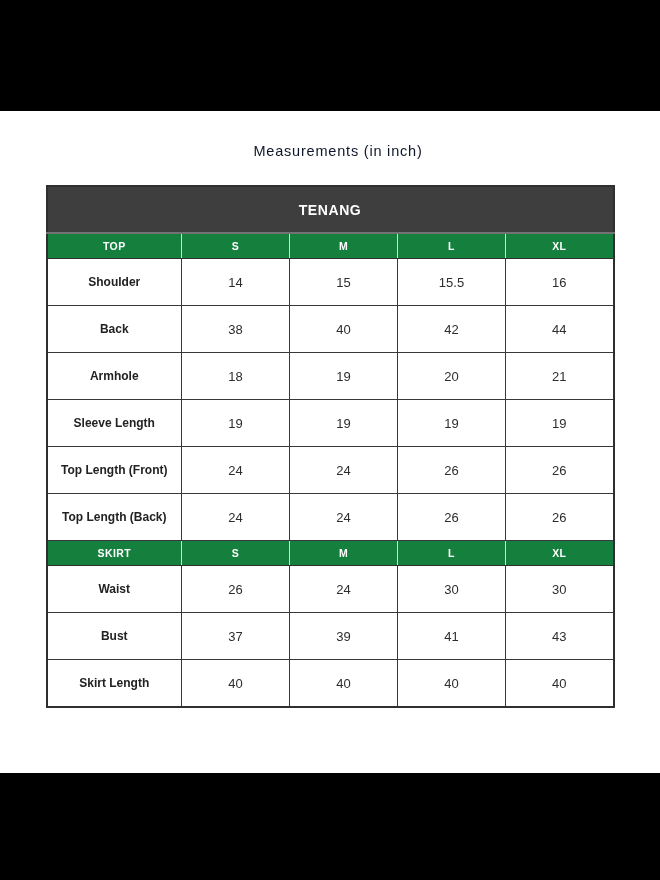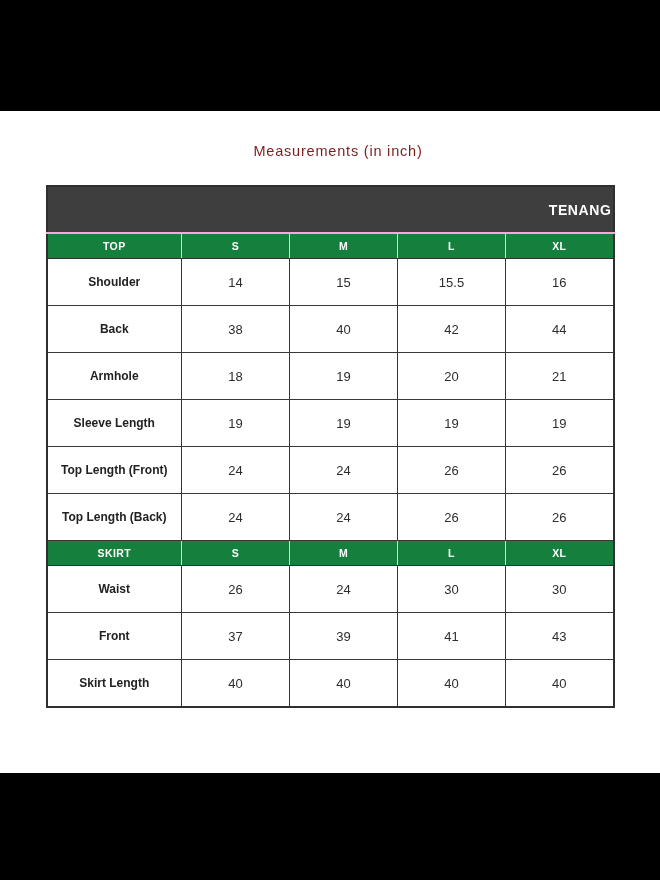--- a/index.html
+++ b/index.html
@@ -13,41 +13,40 @@
     position: absolute;
     top: 111px; left: 0;
     width: 660px; height: 662px;
     background: #ffffff;
   }
   .title {
     padding-top: 32px;
     text-align: center;
     font-size: 14.5px;
     letter-spacing: 0.8px;
-    color: #7f1d1d;
+    color: #0f172a;
     padding-left: 16px;
   }
   table.size-chart {
     margin: 26px auto 0 auto;
     width: 567px;
     border-collapse: collapse;
     table-layout: fixed;
     border: 2px solid #2f2f2f;
   }
   table.size-chart col.c-label { width: 135px; }
   table.size-chart col.c-size  { width: 108px; }
   .brand-row th {
     height: 43px;
     background: #3e3e3e;
     color: #ffffff;
     font-size: 14px;
     font-weight: bold;
     letter-spacing: 0.6px;
-    border-bottom: 2px solid #f9a8d4;
-    text-align: right;
+    border-bottom: 2px solid #737373;
   }
   .hdr-row th {
     height: 22px;
     background: #15803d;
     color: #ffffff;
     font-size: 10.5px;
     font-weight: bold;
     letter-spacing: 0.4px;
     border-left: 1.5px solid #dcdcdc;
     border-top: 1.5px solid #2f2f2f;
@@ -162,21 +161,21 @@
 
     <tr class="data-row">
       <td class="row-label">Waist</td>
       <td>26</td>
       <td>24</td>
       <td>30</td>
       <td>30</td>
     </tr>
 
     <tr class="data-row">
-      <td class="row-label">Front</td>
+      <td class="row-label">Bust</td>
       <td>37</td>
       <td>39</td>
       <td>41</td>
       <td>43</td>
     </tr>
 
     <tr class="data-row">
       <td class="row-label">Skirt Length</td>
       <td>40</td>
       <td>40</td>

